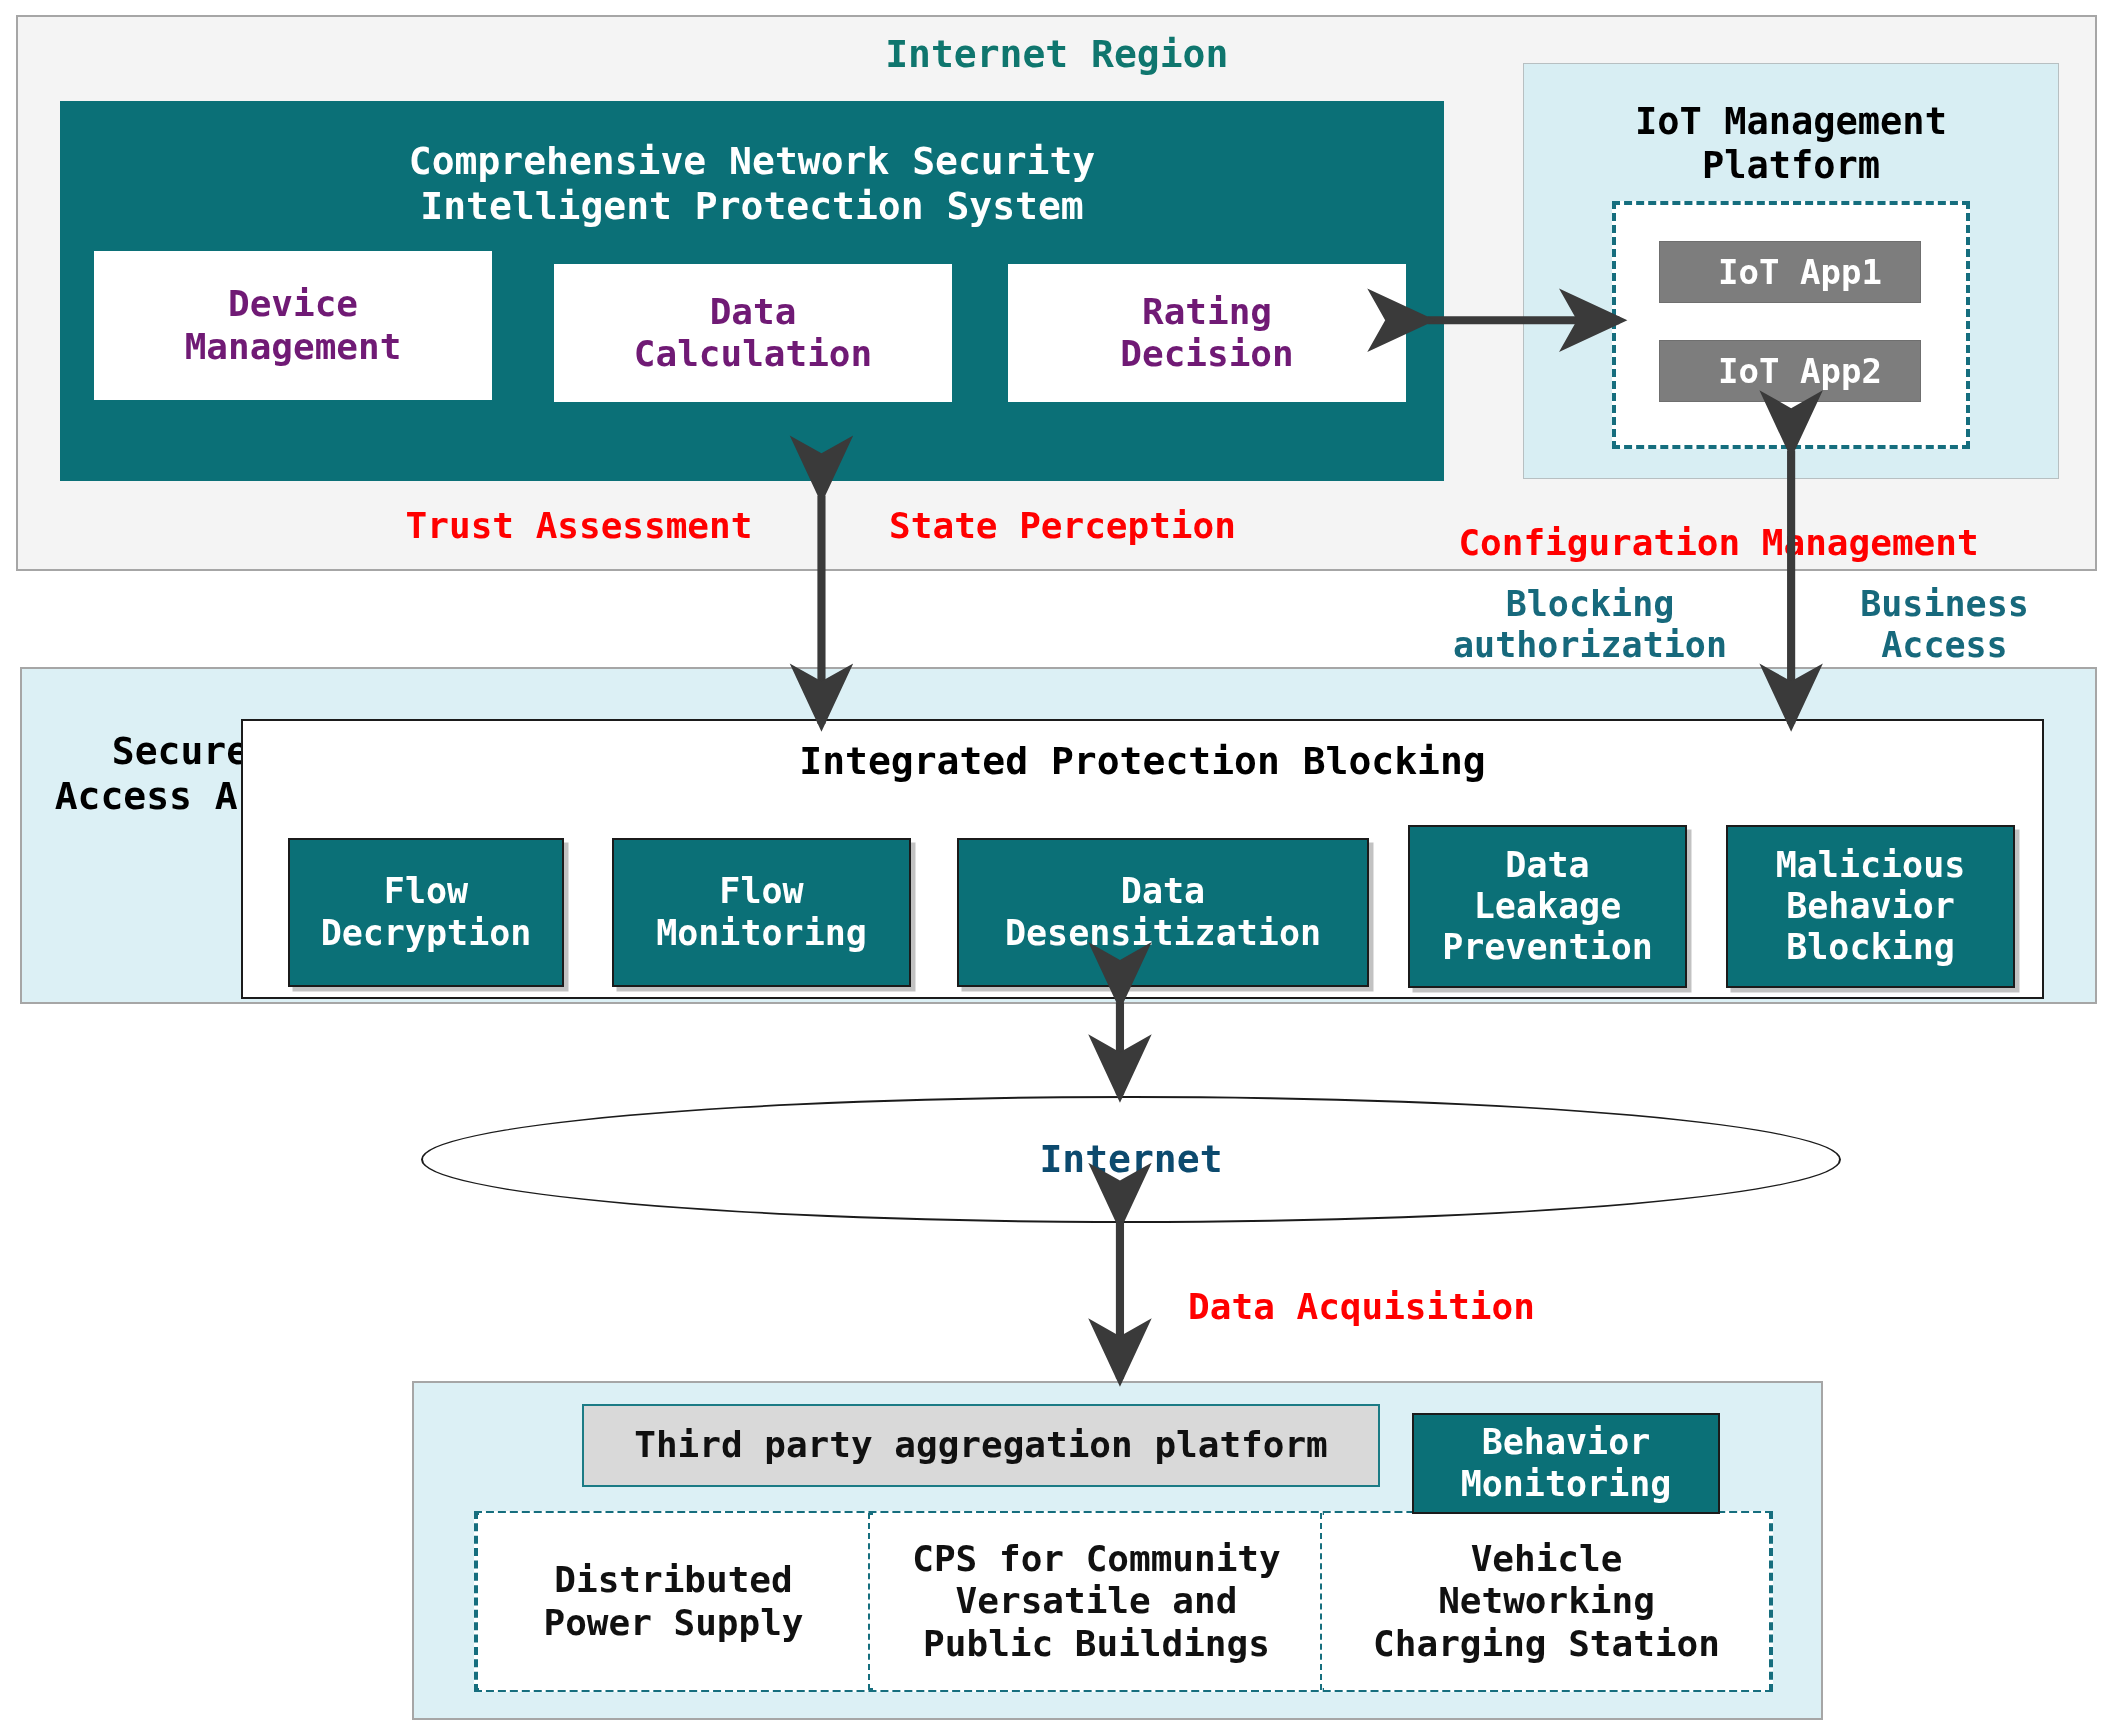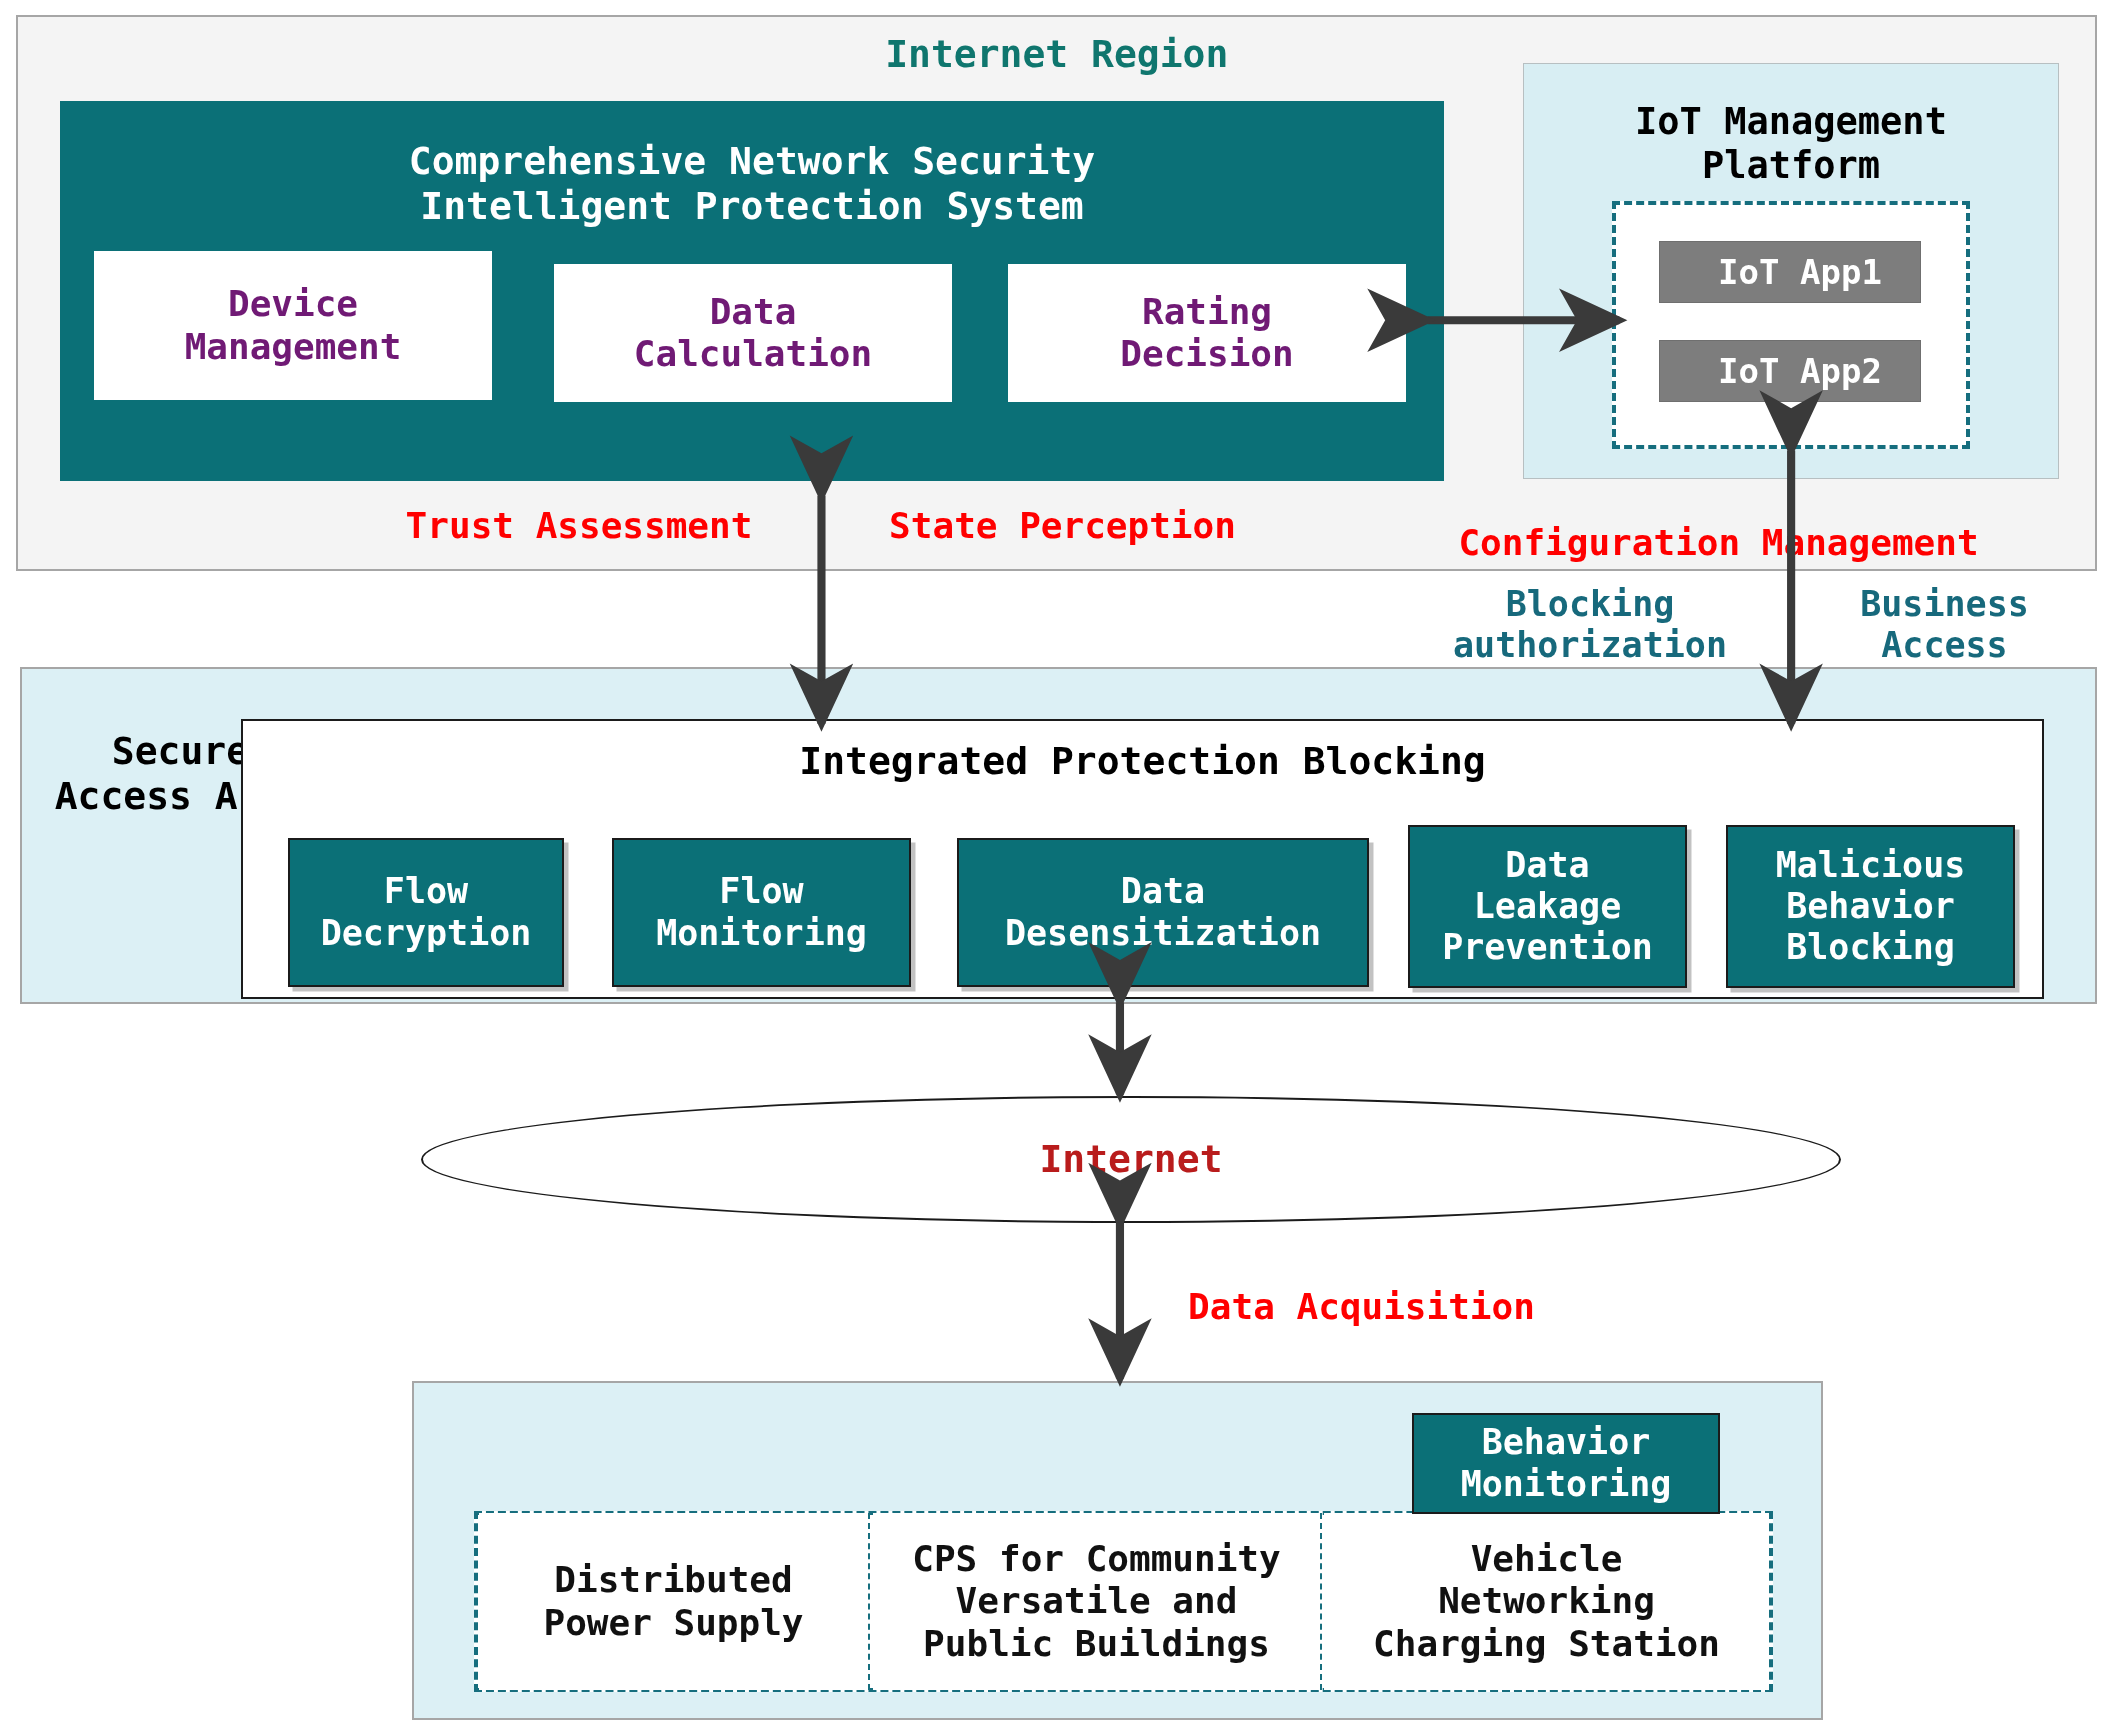--- a/index.html
+++ b/index.html
@@ -54,21 +54,21 @@
   .teal-box{background:#0b7077;border:2.7px solid #1b1b1b;color:#ffffff;font-size:35px;font-weight:600;
             box-shadow:4.5px 4.5px 0 rgba(120,120,120,.45);}
   #gw1{left:288px;top:838px;width:276px;height:149px;}
   #gw2{left:612px;top:838px;width:299px;height:149px;}
   #gw3{left:957px;top:838px;width:412px;height:149px;}
   #gw4{left:1408px;top:825px;width:279px;height:163px;}
   #gw5{left:1726px;top:825px;width:289px;height:163px;}
 
   
   #internet-ellipse{left:421px;top:1096px;width:1420px;height:127px;border:2.7px solid #1b1b1b;border-radius:50%;background:#ffffff;}
-  #internet-ellipse-label{left:421px;top:1096px;width:1420px;height:127px;font-size:38px;color:#b91c1c;font-weight:600;}
+  #internet-ellipse-label{left:421px;top:1096px;width:1420px;height:127px;font-size:38px;color:#0c4a6e;font-weight:600;}
 
   
   #edge-region{left:412px;top:1381px;width:1411px;height:339px;background:#dcf0f5;border:2.7px solid #a6a6a6;}
   #third-party{left:582px;top:1404px;width:798px;height:83px;background:#d9d9d9;border:2.7px solid #1b7b85;
                color:#111;font-size:36px;font-weight:600;}
   #behavior-mon{left:1412px;top:1413px;width:308px;height:101px;background:#0b7077;border:2.7px solid #1b1b1b;
                 color:#ffffff;font-size:35px;font-weight:600;}
 
   #edge-dash{left:474px;top:1511px;width:1299px;height:181px;background:#ffffff;border:4.5px dashed #166e7e;}
   .edge-cell{background:#ffffff;color:#111;font-size:36px;font-weight:600;}
@@ -143,20 +143,21 @@
 
   <div class="abs txt edge-cell" id="edge2">CPS for Community
 Versatile and
 Public Buildings</div>
   <div class="abs txt edge-cell" id="edge1">Distributed
 Power Supply</div>
   <div class="abs txt edge-cell" id="edge3">Vehicle
 Networking
 Charging Station</div>
 
+  <div class="abs txt" id="third-party">Third party aggregation platform</div>
   <div class="abs txt" id="behavior-mon">Behavior
 Monitoring</div>
 
   <svg id="wires" viewBox="0 0 2339 1917">
     <defs>
       <marker id="ah" markerWidth="9" markerHeight="9" refX="7.4" refY="4.5" orient="auto" markerUnits="strokeWidth">
         <path d="M0,0.6 L8.4,4.5 L0,8.4 L2.2,4.5 Z" fill="#3a3a3a"></path>
       </marker>
     </defs>
 

